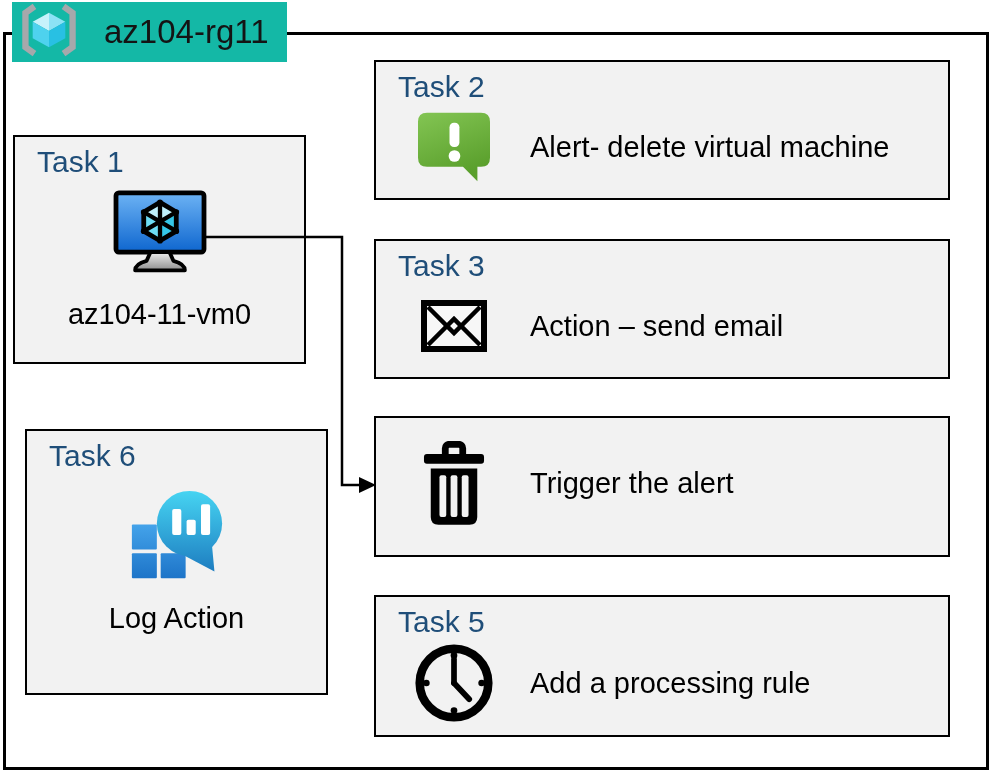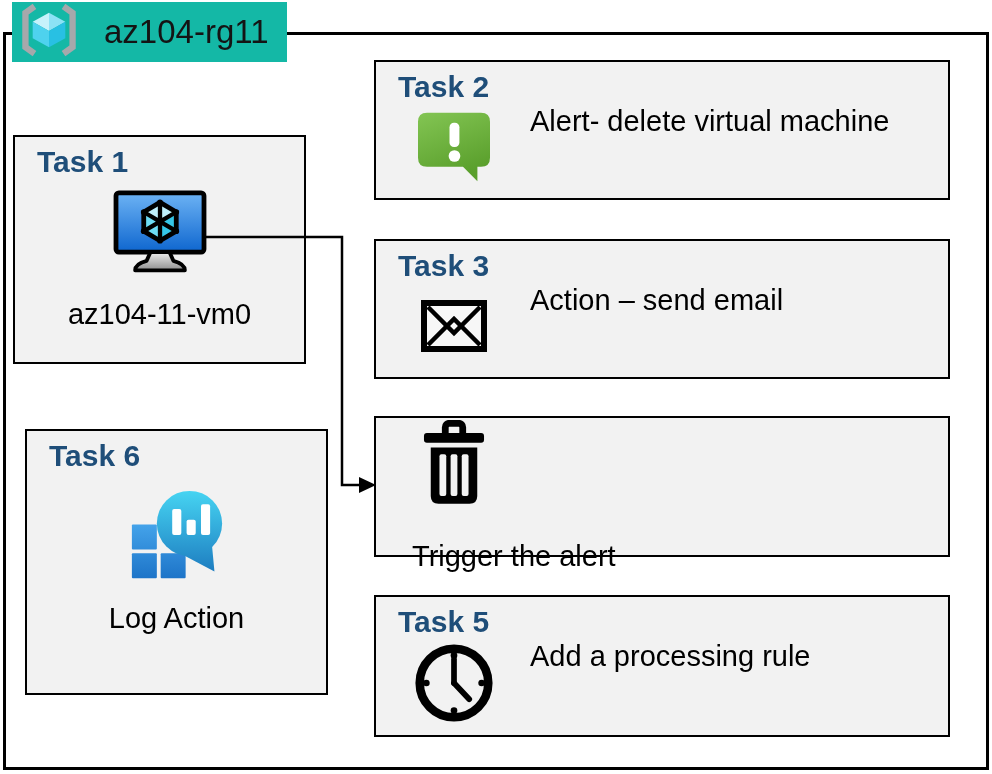--- a/index.html
+++ b/index.html
@@ -17,25 +17,25 @@
     display:flex; align-items:center; gap:22px;
     background:#14b8a6; padding:0 18px 0 4px;
   }
   .rg-title { font-size:33px; color:#141414; white-space:nowrap; }
 
   .task-box {
     position:absolute; background:#f2f2f2; border:2px solid #000;
     box-sizing:border-box; z-index:2; display:flex; flex-direction:column;
   }
   .task-title {
-    font-size:30px; font-weight:700; color:#1f4e79;
+    font-size:30px; font-weight:400; color:#1f4e79;
     padding:8px 0 0 22px; line-height:1.15;
   }
   .task-row {
-    flex:1; display:flex; 
+    flex:1; display:flex; align-items:center;
     padding:0 10px 8px 36px; gap:34px;
   }
   .icon-cell { width:84px; display:flex; justify-content:center; align-items:center; flex:0 0 auto; }
   .task-label { font-size:29px; color:#000; white-space:nowrap; }
   .vm-icon-wrap { margin:10px auto 0 auto; }
   .vm-name { font-size:29px; color:#000; text-align:center; margin-top:16px; }
   .log-icon-wrap { margin:14px auto 0 auto; }
   .log-name { font-size:29px; color:#000; text-align:center; margin-top:14px; }
 
   #connector { position:absolute; left:0; top:0; z-index:5; pointer-events:none; }
@@ -154,21 +154,21 @@
         <rect x="3" y="3" width="60" height="46" fill="#f7f7f7" stroke="#000" stroke-width="6"></rect>
         <path d="M7,7 L33,33 L59,7" fill="none" stroke="#000" stroke-width="4.5"></path>
         <path d="M7,45 L33,19 L59,45" fill="none" stroke="#000" stroke-width="4.5"></path>
       </svg>
     </span>
     <span class="task-label">Action – send email</span>
   </div>
 </div>
 
 <div class="task-box" id="box-task4">
-  <div class="task-row" style="padding-top:2px;flex-direction:column;">
+  <div class="task-row" style="padding-top:2px;">
     <span class="icon-cell">
       <svg width="62" height="86" viewBox="0 0 64 88" aria-hidden="true">
         <rect x="23" y="3" width="18" height="14" rx="4" fill="none" stroke="#000" stroke-width="7"></rect>
         <rect x="1" y="13" width="62" height="10" rx="3" fill="#000"></rect>
         <path d="M8,28 H56 V78 Q56,86 48,86 H16 Q8,86 8,78 Z" fill="#000"></path>
         <rect x="17" y="35" width="7" height="43" rx="2" fill="#f2f2f2"></rect>
         <rect x="28.5" y="35" width="7" height="43" rx="2" fill="#f2f2f2"></rect>
         <rect x="40" y="35" width="7" height="43" rx="2" fill="#f2f2f2"></rect>
       </svg>
     </span>

